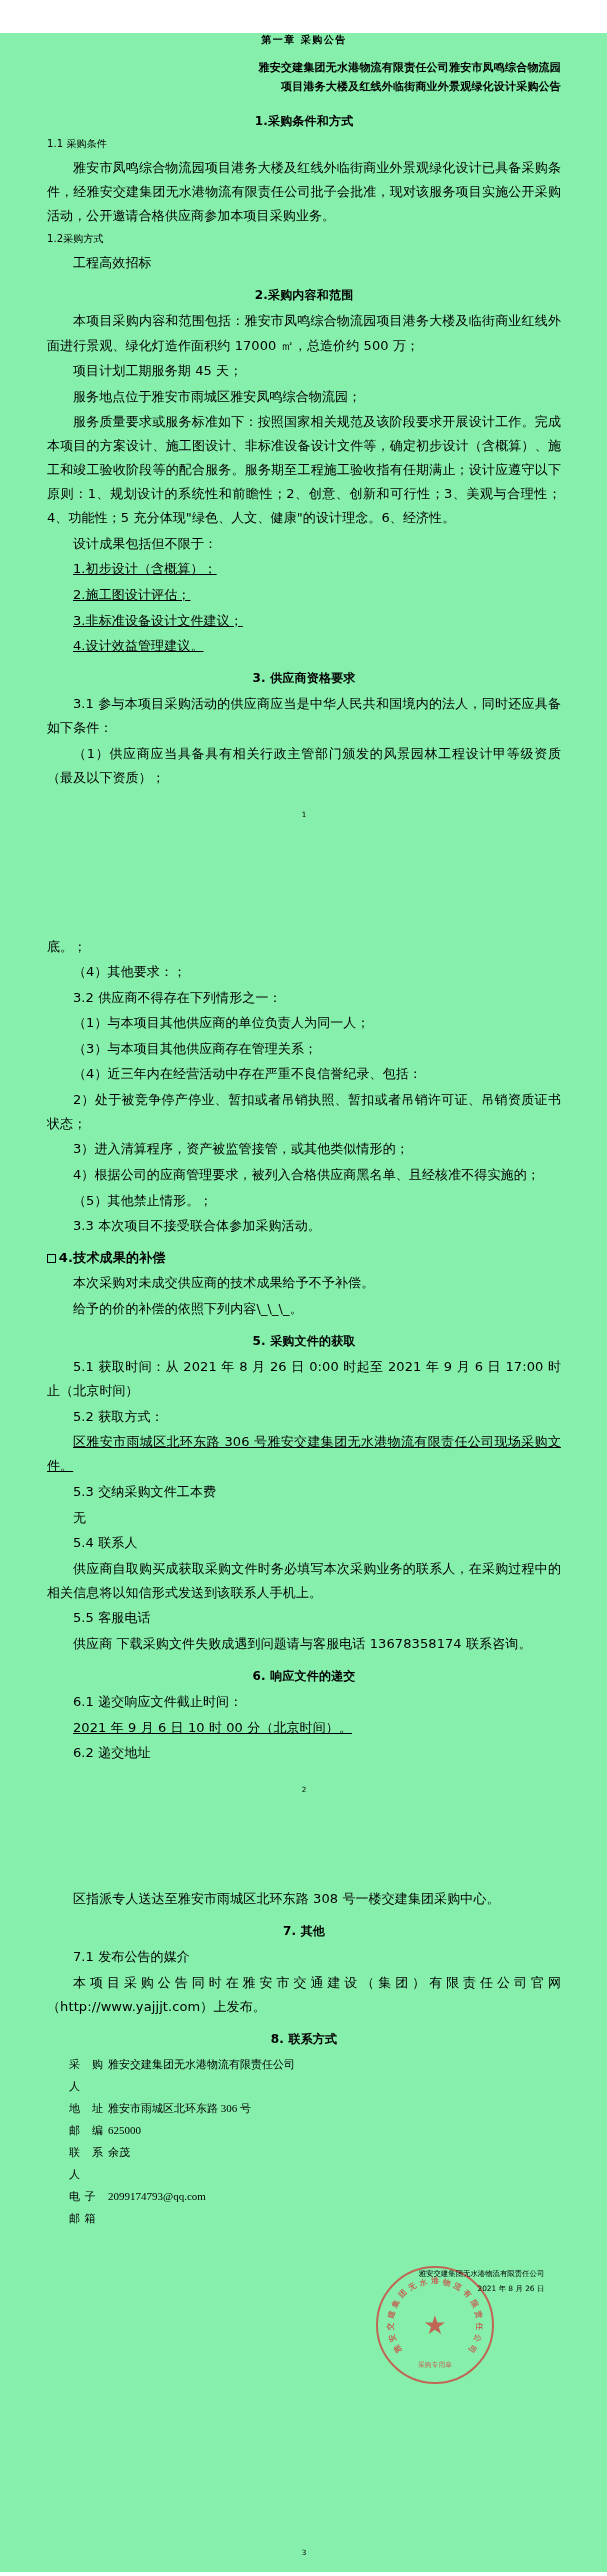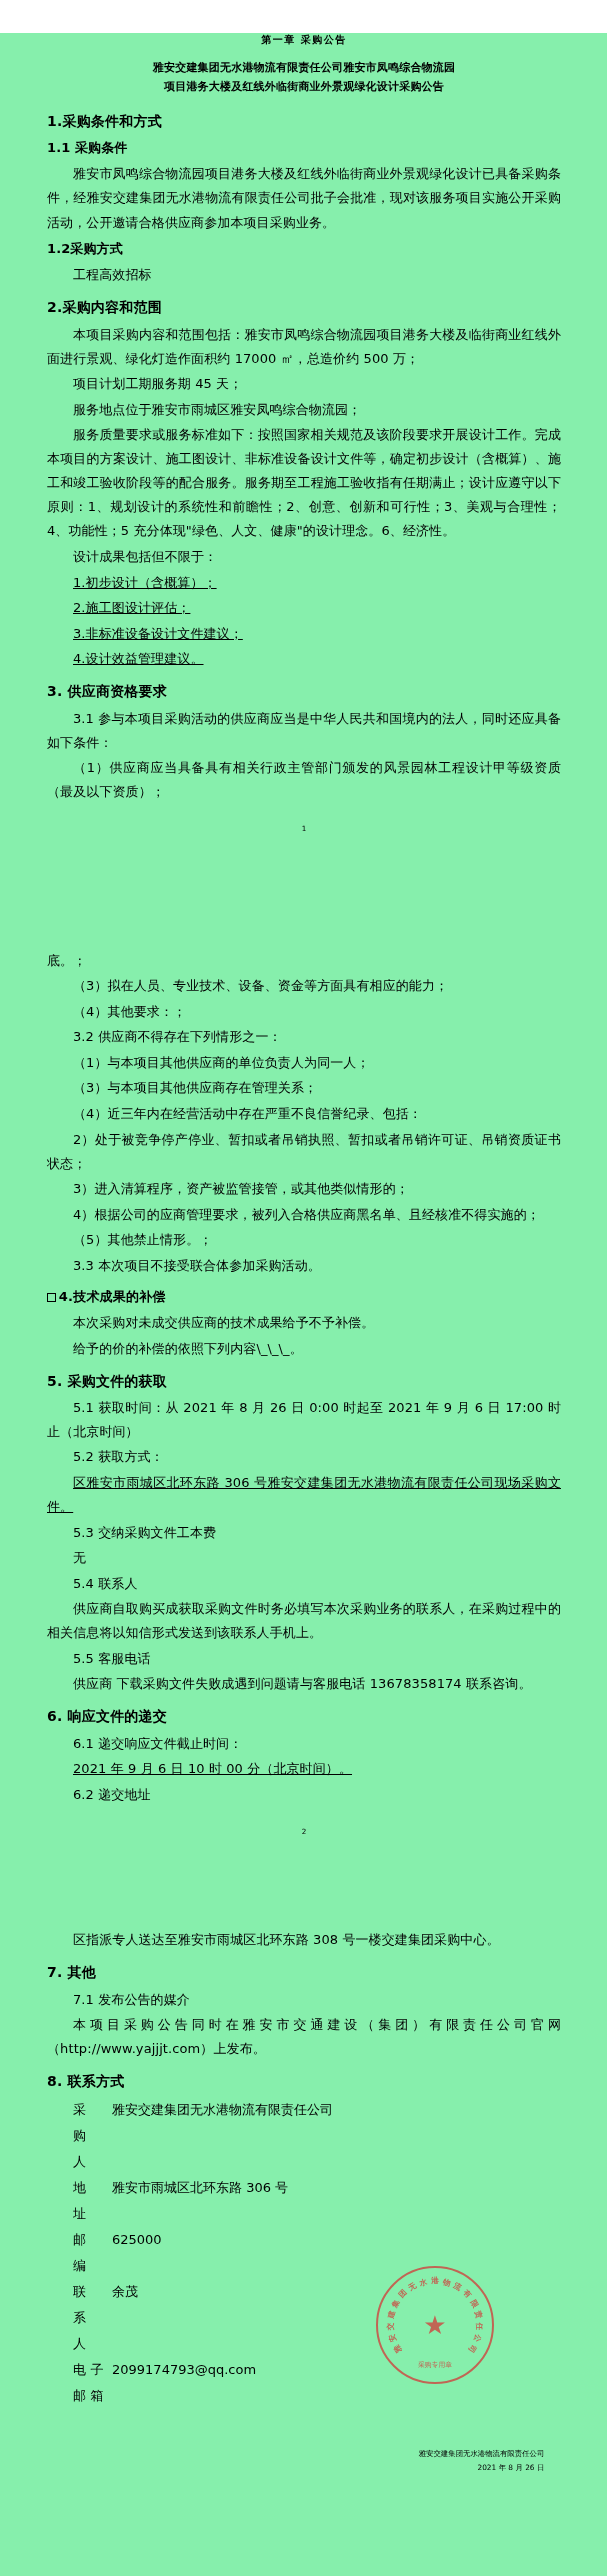--- a/index.html
+++ b/index.html
@@ -25,40 +25,40 @@
   }
   .chapter-title {
     text-align: center;
     font-weight: bold;
     font-size: 10px;
     letter-spacing: 1.5px;
     margin-top: 33px;
     margin-bottom: 10.6px;
   }
   .doc-title {
-    text-align: center;
+    text-align: right;
     font-weight: bold;
     font-size: 11px;
     line-height: 1.75;
     letter-spacing: 0.2px;
     margin: 0 auto 16.7px auto;
     width: 100%;
   }
   h2.sec {
-    font-size: 14px;
+    font-size: 12px;
     font-weight: bold;
     margin: 12px 0 5.3px 0;
     letter-spacing: 0.2px;
+    text-align: center;
   }
   .sub {
-    font-size: 13px;
+    font-size: 10px;
     line-height: 1.85;
     margin: 2.3px 0 2.3px 0;
     letter-spacing: 0.1px;
-    font-weight: bold;
   }
   p.body {
     font-size: 13px;
     line-height: 1.85;
     margin: 1.5px 0;
     text-align: justify;
     text-indent: 2em;
     letter-spacing: 0.1px;
   }
   p.flat {
@@ -83,23 +83,24 @@
   }
   .checkbox {
     display: inline-block;
     width: 6.8px;
     height: 6.8px;
     border: 0.8px solid #000;
     margin-right: 3px;
     vertical-align: -0.8px;
   }
   .contact-table {
-    font-size: 13px;
+    font-size: 11px;
     line-height: 2;
     margin-left: 2em;
+    font-family: Liberation Serif, serif;
   }
   .contact-table .row {
     display: flex;
   }
   .contact-table .k {
     width: 39px;
     flex: 0 0 39px;
     letter-spacing: 4.6px;
   }
   .contact-table .v {
@@ -203,21 +204,20 @@
 
     <h2 class="sec">3. 供应商资格要求</h2>
     <p class="body">3.1 参与本项目采购活动的供应商应当是中华人民共和国境内的法人，同时还应具备如下条件：</p>
     <p class="body">（1）供应商应当具备具有相关行政主管部门颁发的风景园林工程设计甲等级资质（最及以下资质）；</p>
 
     <div class="pagenum">1</div>
 
     <div class="spacer-big"></div>
 
     <p class="body flat">底。；</p>
-    <p class="body">（3）拟在人员、专业技术、设备、资金等方面具有相应的能力；</p>
     <p class="body">（4）其他要求：；</p>
     <p class="body">3.2 供应商不得存在下列情形之一：</p>
     <p class="body">（1）与本项目其他供应商的单位负责人为同一人；</p>
     <p class="body">（3）与本项目其他供应商存在管理关系；</p>
     <p class="body">（4）近三年内在经营活动中存在严重不良信誉纪录、包括：</p>
     <p class="body">2）处于被竞争停产停业、暂扣或者吊销执照、暂扣或者吊销许可证、吊销资质证书状态；</p>
     <p class="body">3）进入清算程序，资产被监管接管，或其他类似情形的；</p>
     <p class="body">4）根据公司的应商管理要求，被列入合格供应商黑名单、且经核准不得实施的；</p>
     <p class="body">（5）其他禁止情形。；</p>
     <p class="body">3.3 本次项目不接受联合体参加采购活动。</p>

